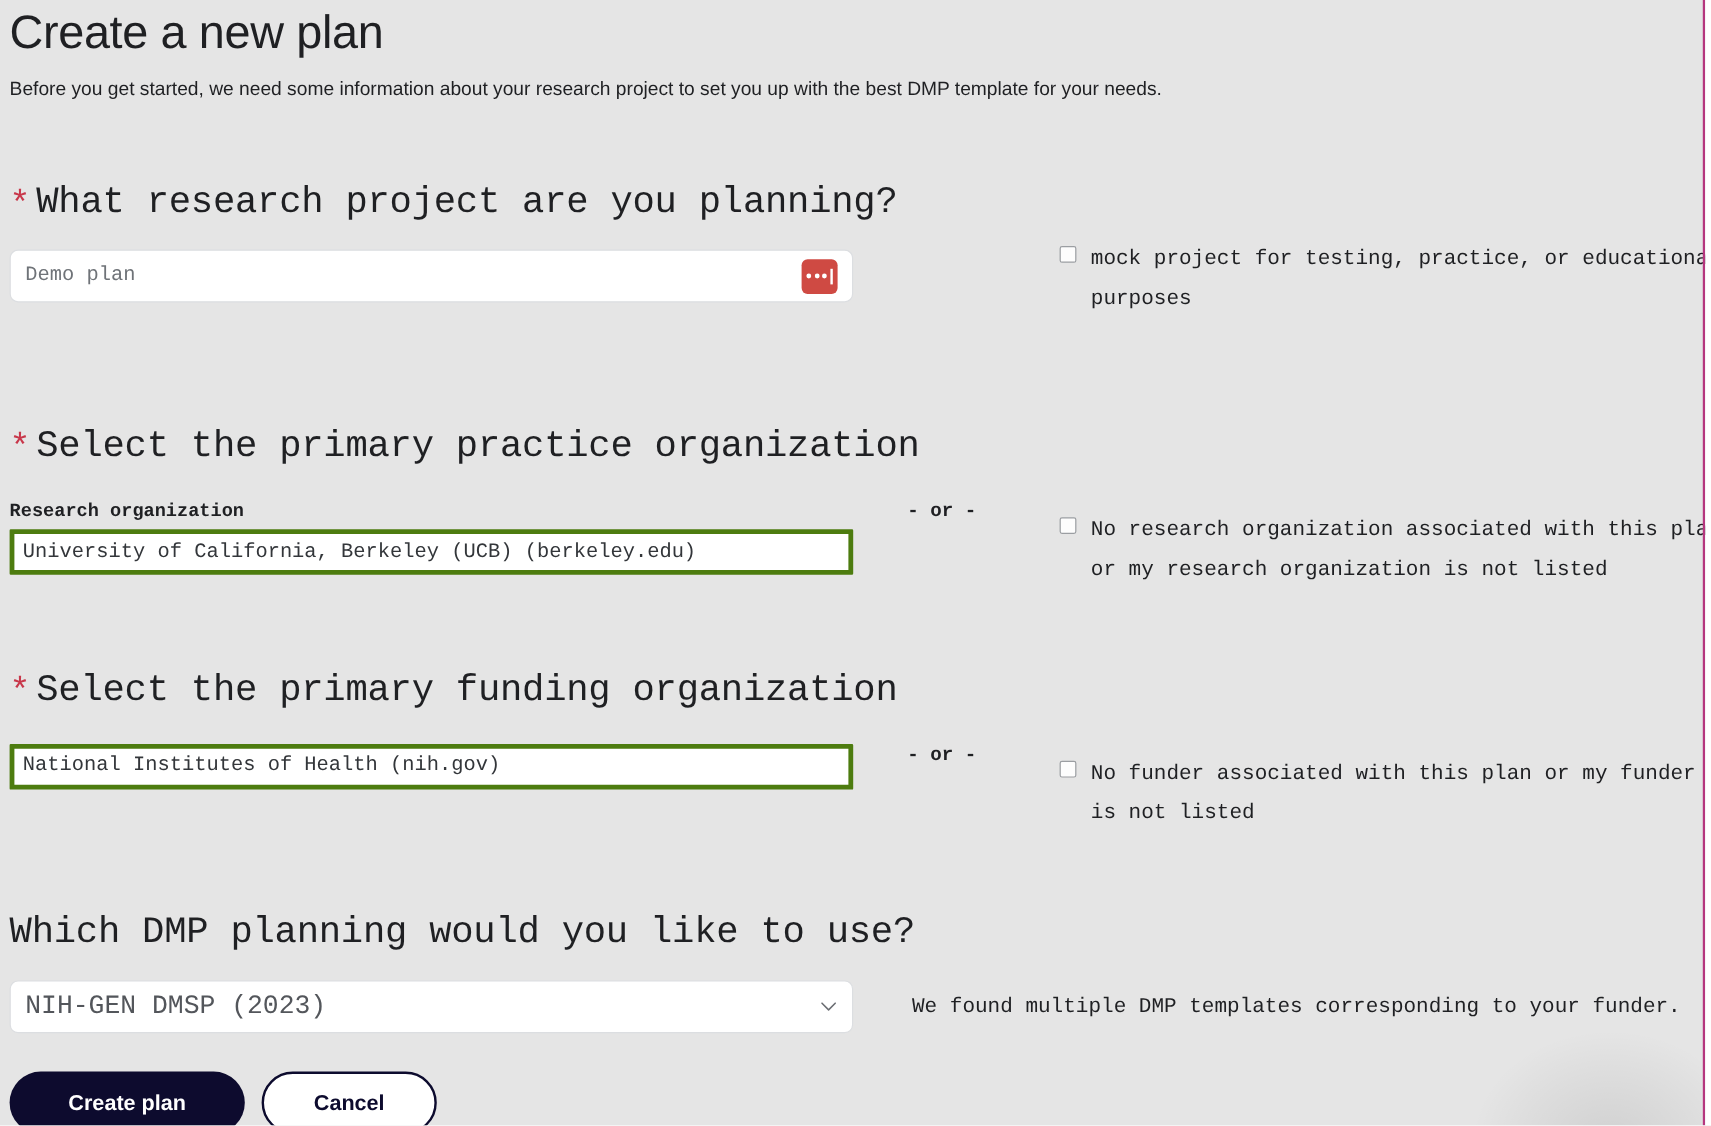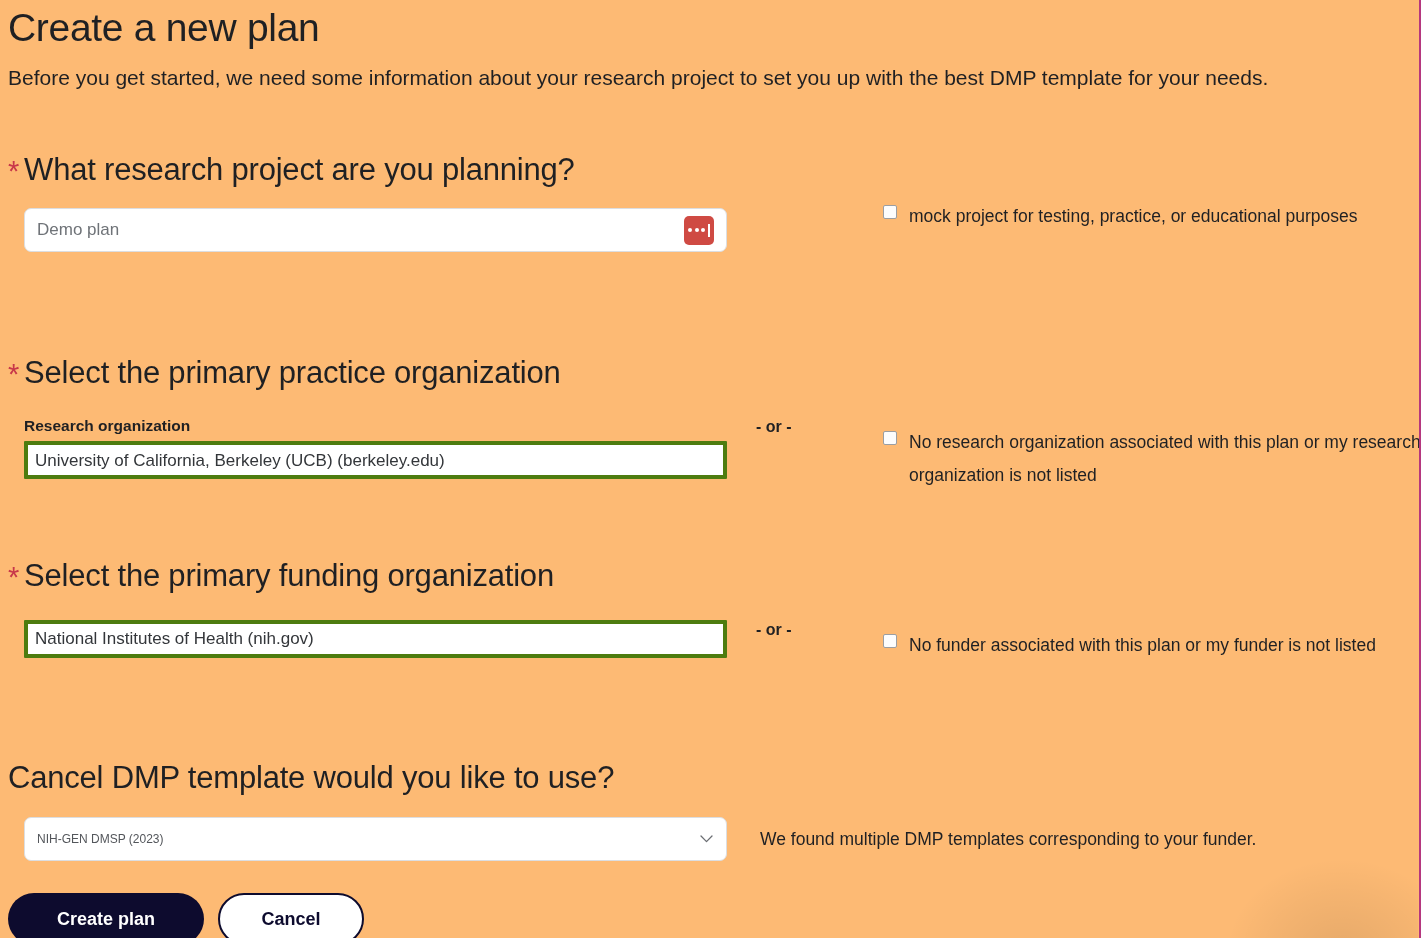--- a/index.html
+++ b/index.html
@@ -12,21 +12,21 @@
     overflow: hidden;
     background: #ffffff;
     font-family: "Liberation Sans", sans-serif;
     color: #1f2023;
   }
 
   .page {
     position: relative;
     width: 1426px;
     height: 938px;
-    background: #fdba74;
+    background: #e5e5e5;
     overflow: hidden;
   }
 
   
   .edge-rule {
     position: absolute;
     top: 0;
     right: 5px;
     width: 2px;
     height: 938px;
@@ -62,21 +62,21 @@
     font-size: 39px;
     font-weight: 400;
     line-height: 1.0;
     letter-spacing: -0.3px;
     margin: 0;
     padding-top: 8px;
     color: #1f2023;
   }
 
   p.page-intro {
-    font-size: 21px;
+    font-size: 16px;
     font-weight: 400;
     line-height: 1.2;
     margin: 0;
     padding-top: 18px;
     color: #1f2023;
     white-space: nowrap;
   }
 
   h2.section-title {
     font-size: 31px;
@@ -88,35 +88,35 @@
     white-space: nowrap;
   }
   .req-star {
     color: #c8374a;
     font-size: 29px;
     font-weight: 400;
     vertical-align: -1px;
     margin-right: 5px;
   }
 
-  .section { position: absolute; left: 0; width: 1418px; }
+  .section { position: absolute; left: 0; width: 1418px; font-family: Liberation Mono, monospace; }
   .sec-project { top: 154px; }
   .sec-org     { top: 357px; }
   .sec-funder  { top: 560px; }
   .sec-tmpl    { top: 762px; }
 
   .row {
     position: relative;
     width: 1418px;
   }
 
   
   .left-col {
     position: absolute;
-    left: 16px;
+    left: 0;
     width: 703px;
     border-radius: 22px;
   }
 
   .field-label {
     font-size: 15.5px;
     font-weight: bold;
     color: #1f2023;
     margin: 0 0 6px 0;
     line-height: 1.2;
@@ -187,21 +187,21 @@
     width: 703px;
     height: 44px;
     border: 1px solid #dcdee1;
     border-radius: 7px;
     background: #ffffff;
     display: flex;
     align-items: center;
     padding: 0 12px;
   }
   .select-rounded .value {
-    font-size: 12px;
+    font-size: 22px;
     color: #53565b;
     line-height: 1;
   }
   .chevron {
     position: absolute;
     right: 13px;
     top: 50%;
     margin-top: -4px;
     width: 13px;
     height: 8px;
@@ -354,21 +354,21 @@
         <div class="or-text" style="top:0px;">- or -</div>
 
         <div class="check-opt" style="top:9px;">
           <span class="cb"></span>
           <span class="cb-label">No funder associated with this plan or my funder is not listed</span>
         </div>
       </div>
     </div>
 
     <div class="section sec-tmpl">
-      <h2 class="section-title">Cancel DMP template would you like to use?</h2>
+      <h2 class="section-title">Which DMP planning would you like to use?</h2>
 
       <div class="row" style="margin-top:22px;">
         <div class="left-col">
           <div class="select-rounded">
             <span class="value">NIH-GEN DMSP (2023)</span>
             <span class="chevron">
               <svg viewBox="0 0 13 8" fill="none" xmlns="http://www.w3.org/2000/svg">
                 <path d="M1 1 L6.5 6.6 L12 1" stroke="currentColor" stroke-width="1.3" stroke-linecap="round" stroke-linejoin="round"></path>
               </svg>
             </span>

